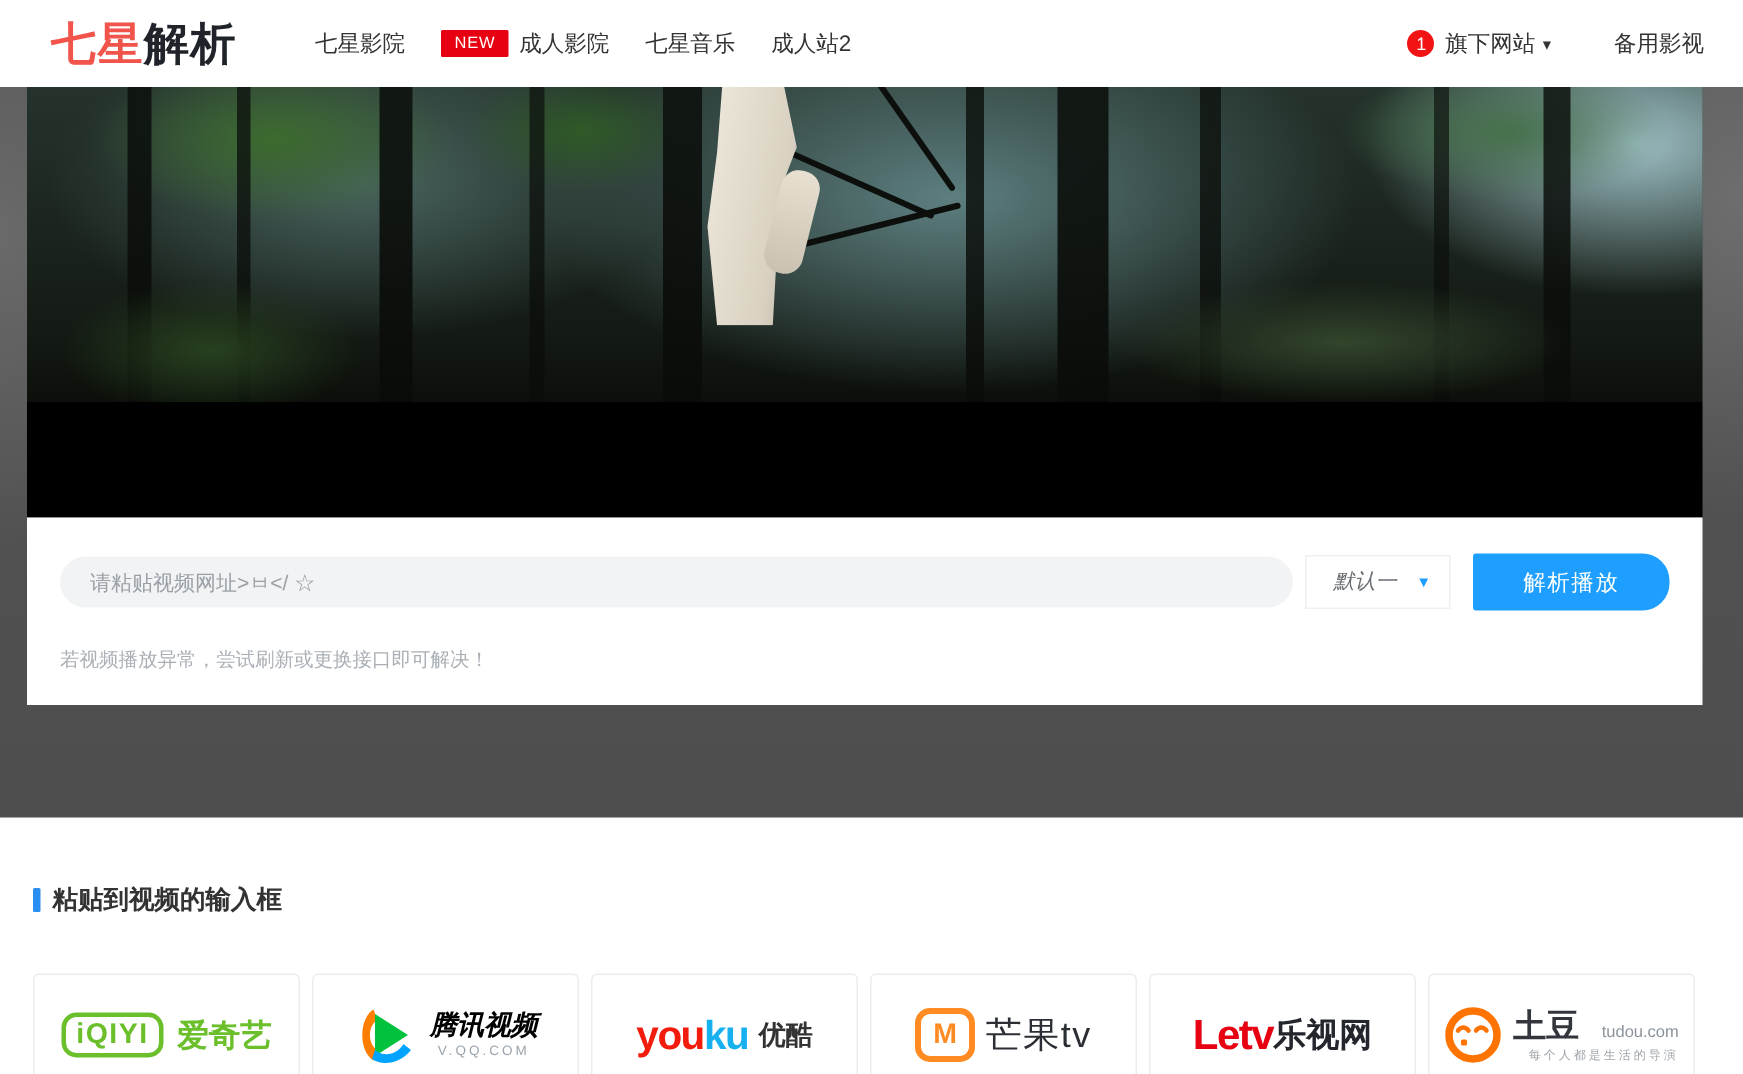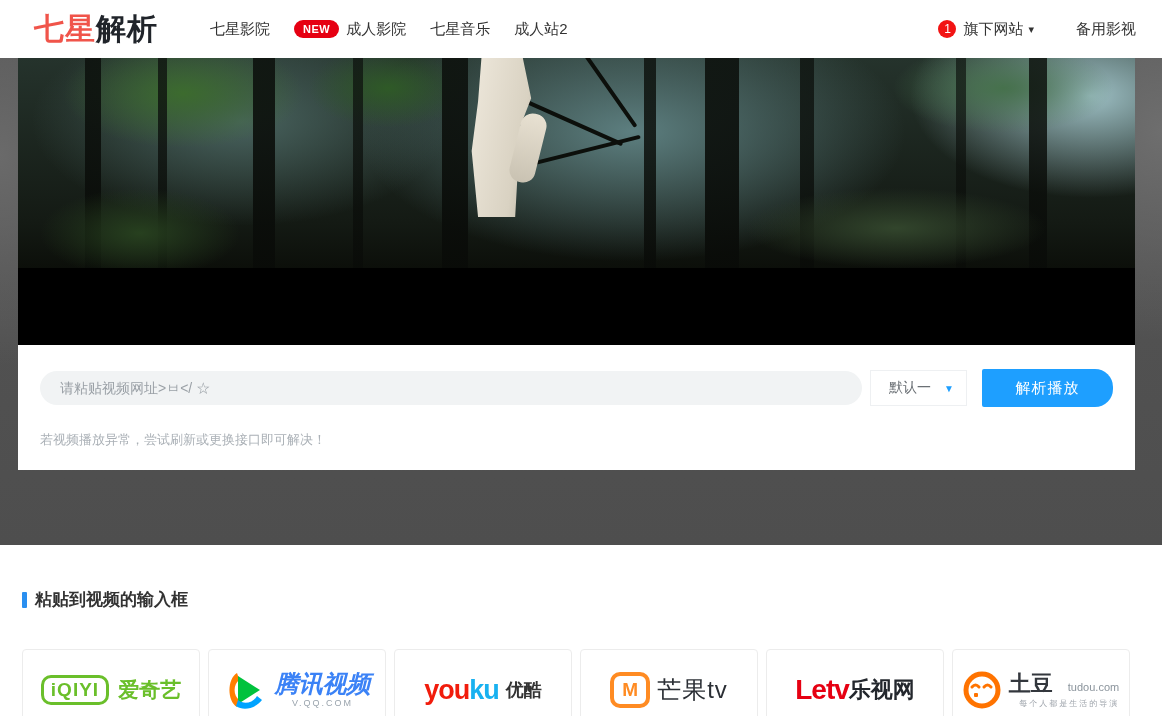--- a/index.html
+++ b/index.html
@@ -6,22 +6,22 @@
   html,body { width:1162px; height:716px; overflow:hidden; background:#fff;
     font-family:"Liberation Sans","DejaVu Sans",sans-serif; }
 
   
   .navbar { height:58px; background:#fff; display:flex; align-items:center; padding:0 26px 0 34px; }
   .logo { font-size:30px; font-weight:bold; letter-spacing:1px; cursor:pointer; }
   .logo .red { color:#f0544a; }
   .logo .dark { color:#20242a; }
   .nav-links { display:flex; align-items:center; margin-left:28px; }
   .nav-item { display:flex; align-items:center; margin-left:24px; font-size:15px; color:#333; cursor:pointer; }
-  .badge-new { background:#e60012; color:#fff; font-size:11px; font-weight:bold; padding:3px 9px;
-    border-radius:9px; margin-right:7px; letter-spacing:.5px; }
+  .badge-new { background:#e60012; color:#fff; font-size:11px; font-weight:normal; padding:3px 9px;
+    border-radius:1px; margin-right:7px; letter-spacing:.5px; }
   .nav-right { margin-left:auto; display:flex; align-items:center; }
   .notif-dot { width:18px; height:18px; border-radius:50%; background:#f21414; color:#fff; font-size:12px;
     display:flex; align-items:center; justify-content:center; margin-right:7px; }
   .dropdown-link { font-size:15px; color:#333; display:flex; align-items:center; cursor:pointer; }
   .caret { font-size:11px; color:#333; margin-left:5px; }
   .backup-link { font-size:15px; color:#333; margin-left:42px; cursor:pointer; }
 
   
   .player-wrap { position:relative; height:487px; background:
       radial-gradient(220px 300px at 0% 20%, #6a6a6a, rgba(90,90,90,0) 70%),
@@ -64,42 +64,42 @@
   .black-bar { height:77px; background:#000; }
 
   
   .parse-card { background:#fff; height:125px; padding:24px 22px 0; }
   .parse-row { display:flex; align-items:center; }
   .url-input { flex:1; height:34px; background:#f1f3f4; border:none; outline:none; border-radius:17px;
     padding:0 20px; font-size:14px; color:#555; }
   .url-input::placeholder { color:#9aa0a6; }
   .line-select { width:97px; height:36px; margin-left:8px; background:#fff; border:1px solid #eef0f2;
     border-radius:0; display:flex; align-items:center; justify-content:space-between;
-    padding:0 12px 0 18px; font-size:14px; color:#6b7075; cursor:pointer; }
+    padding:0 12px 0 18px; font-size:14px; color:#6b7075; cursor:pointer;font-style:italic; }
   .select-caret { color:#1E9FFF; font-size:10px; }
   .play-btn { width:131px; height:38px; margin-left:15px; background:#1E9FFF; color:#fff; border:none;
     font-size:15px; border-radius:2px 18px 18px 2px; cursor:pointer; letter-spacing:1px; }
   .hint-text { margin-top:24px; font-size:13px; color:#aab0b6; }
 
   
   .support { padding:43px 22px 0; }
   .support-head { display:flex; align-items:baseline; }
   .blue-bar { width:5px; height:16px; background:#2a8ff0; border-radius:1px; align-self:center; margin-right:8px; }
   .support-title { font-size:17px; font-weight:bold; color:#333; }
   .support-desc { font-size:12px; color:#777; margin-left:18px; }
   .site-cards { display:flex; margin-top:38px; }
   .site-card { width:178px; height:82px; background:#fff; border:1px solid #ececec; border-radius:4px;
     margin-right:8px; display:flex; align-items:center; justify-content:center; cursor:pointer; }
 
   
   .iqiyi-box { border:3px solid #6abf2a; border-radius:10px; padding:1px 7px; color:#6abf2a;
     font-weight:bold; font-size:19px; letter-spacing:1px; }
   .iqiyi-label { color:#6abf2a; font-size:21px; font-weight:bold; margin-left:9px; }
   .brand-col { display:flex; flex-direction:column; line-height:1.1; }
-  .tencent-label { font-size:24px; font-weight:bold; color:#3b82f6; font-style:italic; }
+  .tencent-label { font-size:18px; font-weight:bold; color:#000000; font-style:italic; }
   .tencent-sub { font-size:9px; color:#9aa4ad; letter-spacing:2px; margin-top:2px; text-align:center; }
   .youku-word { font-size:27px; font-weight:bold; letter-spacing:-1px; }
   .youku-you { color:#f11c0c; } .youku-ku { color:#18b1f0; }
   .youku-label { font-size:18px; font-weight:bold; color:#333; margin-left:7px; }
   .mgtv-icon { width:40px; height:36px; border:4px solid #ff8b22; border-radius:10px; background:#fff;
     display:flex; align-items:center; justify-content:center; color:#ff8b22; font-weight:bold; font-size:19px; }
   .mgtv-label { font-size:24px; color:#2b2f35; margin-left:7px; letter-spacing:1px; }
   .letv-word { font-size:28px; font-weight:bold; color:#e60012; letter-spacing:-1px; }
   .letv-label { font-size:22px; font-weight:bold; color:#23272d; }
   .tudou-row { display:flex; align-items:baseline; }

